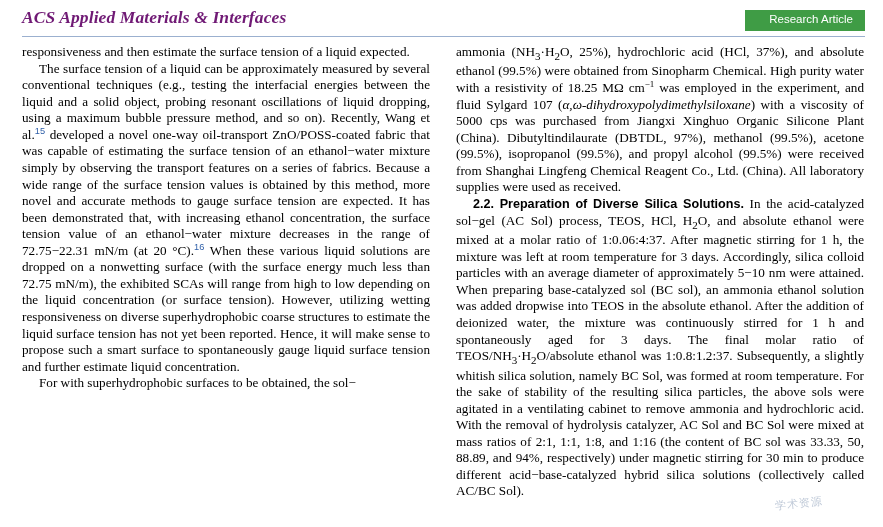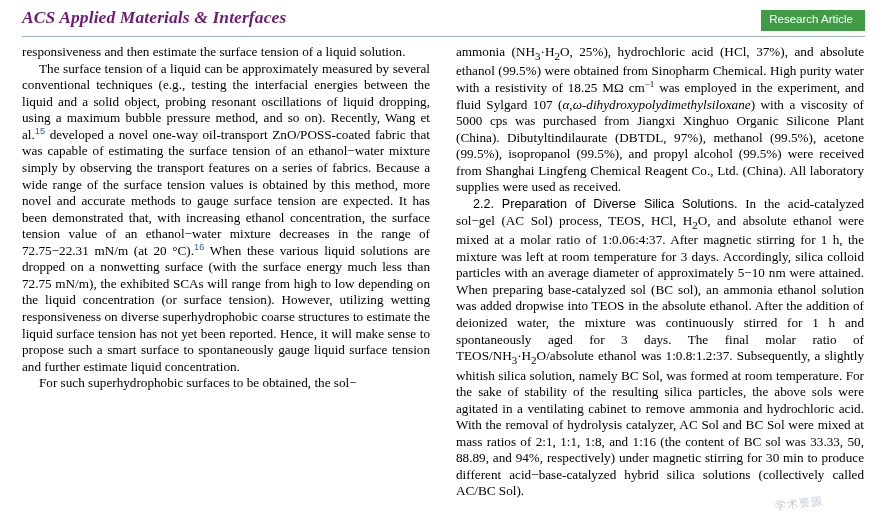--- a/index.html
+++ b/index.html
@@ -43,21 +43,21 @@
   }
   .article-type-badge {
     position: absolute;
     right: 18px;
     top: 10px;
     background: #3f9c45;
     color: #ffffff;
     font-family: "Liberation Sans", sans-serif;
     font-size: 11.5px;
     font-weight: normal;
-    padding: 4px 12px 5px 8px;
+    padding: 4px 12px 5px 24px;
     white-space: nowrap;
     line-height: 1;
     text-align: right;
   }
   .header-rule {
     position: absolute;
     left: 22px;
     right: 18px;
     top: 36px;
     height: 1px;
@@ -83,21 +83,21 @@
     hyphens: auto;
   }
   .col p {
     margin: 0;
   }
   .col p.indent {
     text-indent: 17px;
   }
   .sec-head {
     font-family: "Liberation Sans", sans-serif;
-    font-weight: normal;
+    font-weight: bold;
     font-size: 12.6px;
   }
   sup {
     font-size: 0.68em;
     vertical-align: super;
     line-height: 0;
   }
   .ref {
     color: #2f5fa8;
     font-family: Liberation Sans, sans-serif;
@@ -128,23 +128,23 @@
 
   <div class="header">
     <div class="journal-title">ACS Applied Materials &amp; Interfaces</div>
     <div class="article-type-badge">Research Article</div>
     <div class="header-rule"></div>
   </div>
 
   <div class="columns">
 
     <div class="col">
-      <p>responsiveness and then estimate the surface tension of a liquid solution.</p>
+      <p>responsiveness and then estimate the surface tension of a liquid expected.</p>
       <p class="indent"><span>The surface tension of a liquid can be approximately measured by several conventional techniques (e.g., testing the interfacial energies between the liquid and a solid object, probing resonant oscillations of liquid dropping, using a maximum bubble pressure method, and so on). Recently, Wang et al.</span><span class="ref">15</span><span> developed a novel one-way oil-transport ZnO/POSS-coated fabric that was capable of estimating the surface tension of an ethanol−water mixture simply by observing the transport features on a series of fabrics. Because a wide range of the surface tension values is obtained by this method, more novel and accurate methods to gauge surface tension are expected. It has been demonstrated that, with increasing ethanol concentration, the surface tension value of an ethanol−water mixture decreases in the range of 72.75−22.31 mN/m (at 20 °C).</span><span class="ref">16</span><span> When these various liquid solutions are dropped on a nonwetting surface (with the surface energy much less than 72.75 mN/m), the exhibited SCAs will range from high to low depending on the liquid concentration (or surface tension). However, utilizing wetting responsiveness on diverse superhydrophobic coarse structures to estimate the liquid surface tension has not yet been reported. Hence, it will make sense to propose such a smart surface to spontaneously gauge liquid surface tension and further estimate liquid concentration.</span></p>
-      <p class="indent">For such superhydrophobic surfaces to be obtained, the sol−</p>
+      <p class="indent">For with superhydrophobic surfaces to be obtained, the sol−</p>
     </div>
 
     <div class="col">
       <p><span>ammonia (NH</span><sub>3</sub><span>·H</span><sub>2</sub><span>O, 25%), hydrochloric acid (HCl, 37%), and absolute ethanol (99.5%) were obtained from Sinopharm Chemical. High purity water with a resistivity of 18.25 MΩ cm</span><sup>−1</sup><span> was employed in the experiment, and fluid Sylgard 107 (</span><span class="ital">α,ω-dihydroxypolydimethylsiloxane</span><span>) with a viscosity of 5000 cps was purchased from Jiangxi Xinghuo Organic Silicone Plant (China). Dibutyltindilaurate (DBTDL, 97%), methanol (99.5%), acetone (99.5%), isopropanol (99.5%), and propyl alcohol (99.5%) were received from Shanghai Lingfeng Chemical Reagent Co., Ltd. (China). All laboratory supplies were used as received.</span></p>
 
       <p class="indent"><span class="sec-head">2.2.</span><span> </span><span class="sec-head">Preparation of Diverse Silica Solutions.</span><span> In the acid-catalyzed sol−gel (AC Sol) process, TEOS, HCl, H</span><sub>2</sub><span>O, and absolute ethanol were mixed at a molar ratio of 1:0.06:4:37. After magnetic stirring for 1 h, the mixture was left at room temperature for 3 days. Accordingly, silica colloid particles with an average diameter of approximately 5−10 nm were attained. When preparing base-catalyzed sol (BC sol), an ammonia ethanol solution was added dropwise into TEOS in the absolute ethanol. After the addition of deionized water, the mixture was continuously stirred for 1 h and spontaneously aged for 3 days. The final molar ratio of TEOS/NH</span><sub>3</sub><span>·H</span><sub>2</sub><span>O/absolute ethanol was 1:0.8:1.2:37. Subsequently, a slightly whitish silica solution, namely BC Sol, was formed at room temperature. For the sake of stability of the resulting silica particles, the above sols were agitated in a ventilating cabinet to remove ammonia and hydrochloric acid. With the removal of hydrolysis catalyzer, AC Sol and BC Sol were mixed at mass ratios of 2:1, 1:1, 1:8, and 1:16 (the content of BC sol was 33.33, 50, 88.89, and 94%, respectively) under magnetic stirring for 30 min to produce different acid−base-catalyzed hybrid silica solutions (collectively called AC/BC Sol).</span></p>
     </div>
 
   </div>
 

